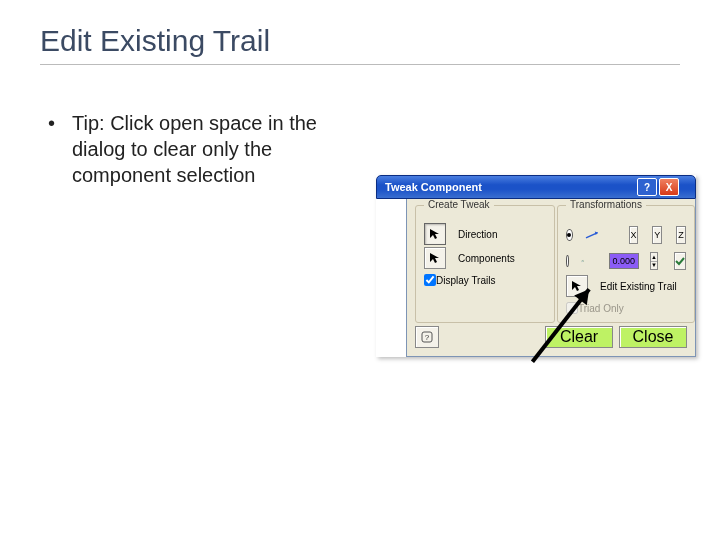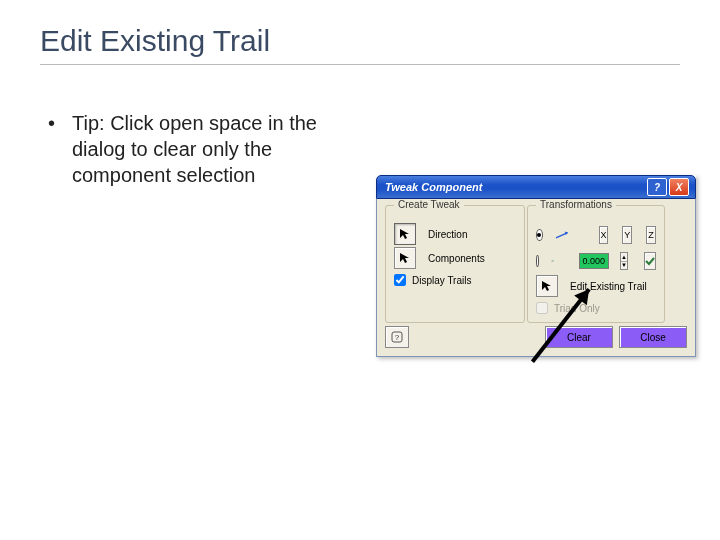--- a/index.html
+++ b/index.html
@@ -51,42 +51,43 @@
     font-size:10px;
     color:#000;
     box-shadow:2px 2px 4px rgba(0,0,0,.25);
   }
   .dlg-titlebar{
     height:22px;
     background:linear-gradient(#4a7ee0,#1b52c8 40%,#1b52c8 60%,#3a6ed0);
     border:1px solid #0a2c82;
     border-radius:5px 5px 0 0;
     display:flex;align-items:center;
-    padding:0 6px 0 8px;
-    color:#fff;font-weight:bold;font-size:11px;font-style:italic;
+    padding:0 16px 0 8px;
+    color:#fff;font-weight:bold;font-size:11px;
   }
   .dlg-titlebar .spacer{flex:1;}
   .title-btn{
     width:18px;height:16px;margin-left:2px;
     border:1px solid #fff;border-radius:2px;
     display:flex;align-items:center;justify-content:center;
     font-size:10px;font-weight:bold;
   }
   .btn-help{background:#2e62d0;color:#fff;}
   .btn-close{
     background:linear-gradient(#f08060,#d83a18);
     color:#fff;
   }
   .dlg-body{
     background:#ece9d8;
     border:1px solid #7d94b5;border-top:none;
     padding:8px 8px 16px 8px;
     position:relative;
     min-height:158px;
     box-sizing:border-box;
+    margin-left:30px;
   }
   .groupbox{
     position:absolute;top:6px;
     border:1px solid #c8c0a8;
     border-radius:3px;
     padding:18px 8px 8px 8px;
     box-sizing:border-box;
   }
   .gb-left{left:8px;width:140px;height:118px;}
   .gb-right{left:150px;width:138px;height:118px;}
@@ -101,36 +102,36 @@
   .tool-btn{
     width:20px;height:20px;
     border:1px solid #888;background:#f4f2ea;
     display:flex;align-items:center;justify-content:center;
     box-shadow:inset 1px 1px 0 #fff;
   }
   .tool-btn svg{width:12px;height:12px;}
   .pressed{border:1px solid #666;box-shadow:inset 1px 1px 2px rgba(0,0,0,.25);}
   .row-label{font-size:10px;}
   .row-label.disabled{color:#9a968a;}
-  .chk{display:flex;align-items:center;gap:6px;margin-top:6px;font-size:10px;}
+  .chk{display:flex;align-items:center;margin-top:6px;font-size:10px;}
   .chk input{width:12px;height:12px;margin:0;}
 
   .arrow-ico{
     width:36px;height:18px;position:absolute;
   }
   .radio{width:10px;height:10px;border:1px solid #555;border-radius:50%;background:#fff;display:inline-flex;align-items:center;justify-content:center;}
   .radio.sel::after{content:"";width:4px;height:4px;border-radius:50%;background:#000;}
   .axis-btn{
     width:16px;height:16px;border:1px solid #888;background:#f4f2ea;
     display:inline-flex;align-items:center;justify-content:center;
     font-size:9px;margin-left:2px;
     box-shadow:inset 1px 1px 0 #fff;
   }
   .num-field{
-    width:42px;height:16px;border:1px solid #7a7a7a;background:#22c55e;
+    width:42px;height:16px;border:1px solid #7a7a7a;background:#8b5cf6;
     font-size:9px;padding:0 3px;box-sizing:border-box;
     display:inline-flex;align-items:center;
   }
   .spin{
     width:12px;height:16px;border:1px solid #888;background:#f4f2ea;
     display:inline-flex;flex-direction:column;margin-left:-1px;
   }
   .spin div{flex:1;display:flex;align-items:center;justify-content:center;font-size:6px;line-height:1;border-bottom:1px solid #aaa;}
   .spin div:last-child{border-bottom:none;}
   .ok-btn{
@@ -142,24 +143,24 @@
   .dlg-bottom{
     position:absolute;left:8px;right:8px;bottom:8px;
     display:flex;align-items:center;
   }
   .sq-btn{
     width:22px;height:20px;border:1px solid #888;background:#f4f2ea;
     display:flex;align-items:center;justify-content:center;
     box-shadow:inset 1px 1px 0 #fff;font-size:10px;
   }
   .push-btn{
-    width:66px;height:20px;border:1px solid #888;background:#8b5cf6;
-    box-shadow:inset 1px 1px 0 #fff;
-    display:flex;align-items:center;justify-content:center;
-    font-size:10px;margin-left:6px;
+    width:66px;height:20px;border:1px solid #888;background:#bef264;
+    box-shadow:inset 1px 1px 0 #fff;
+    display:flex;align-items:center;justify-content:center;
+    font-size:16px;margin-left:6px;
   }
 
   
   .anno-arrow{
     position:absolute;
     left:530px;top:354px;
     transform:rotate(-52deg);
     transform-origin:left center;
   }
 </style>

